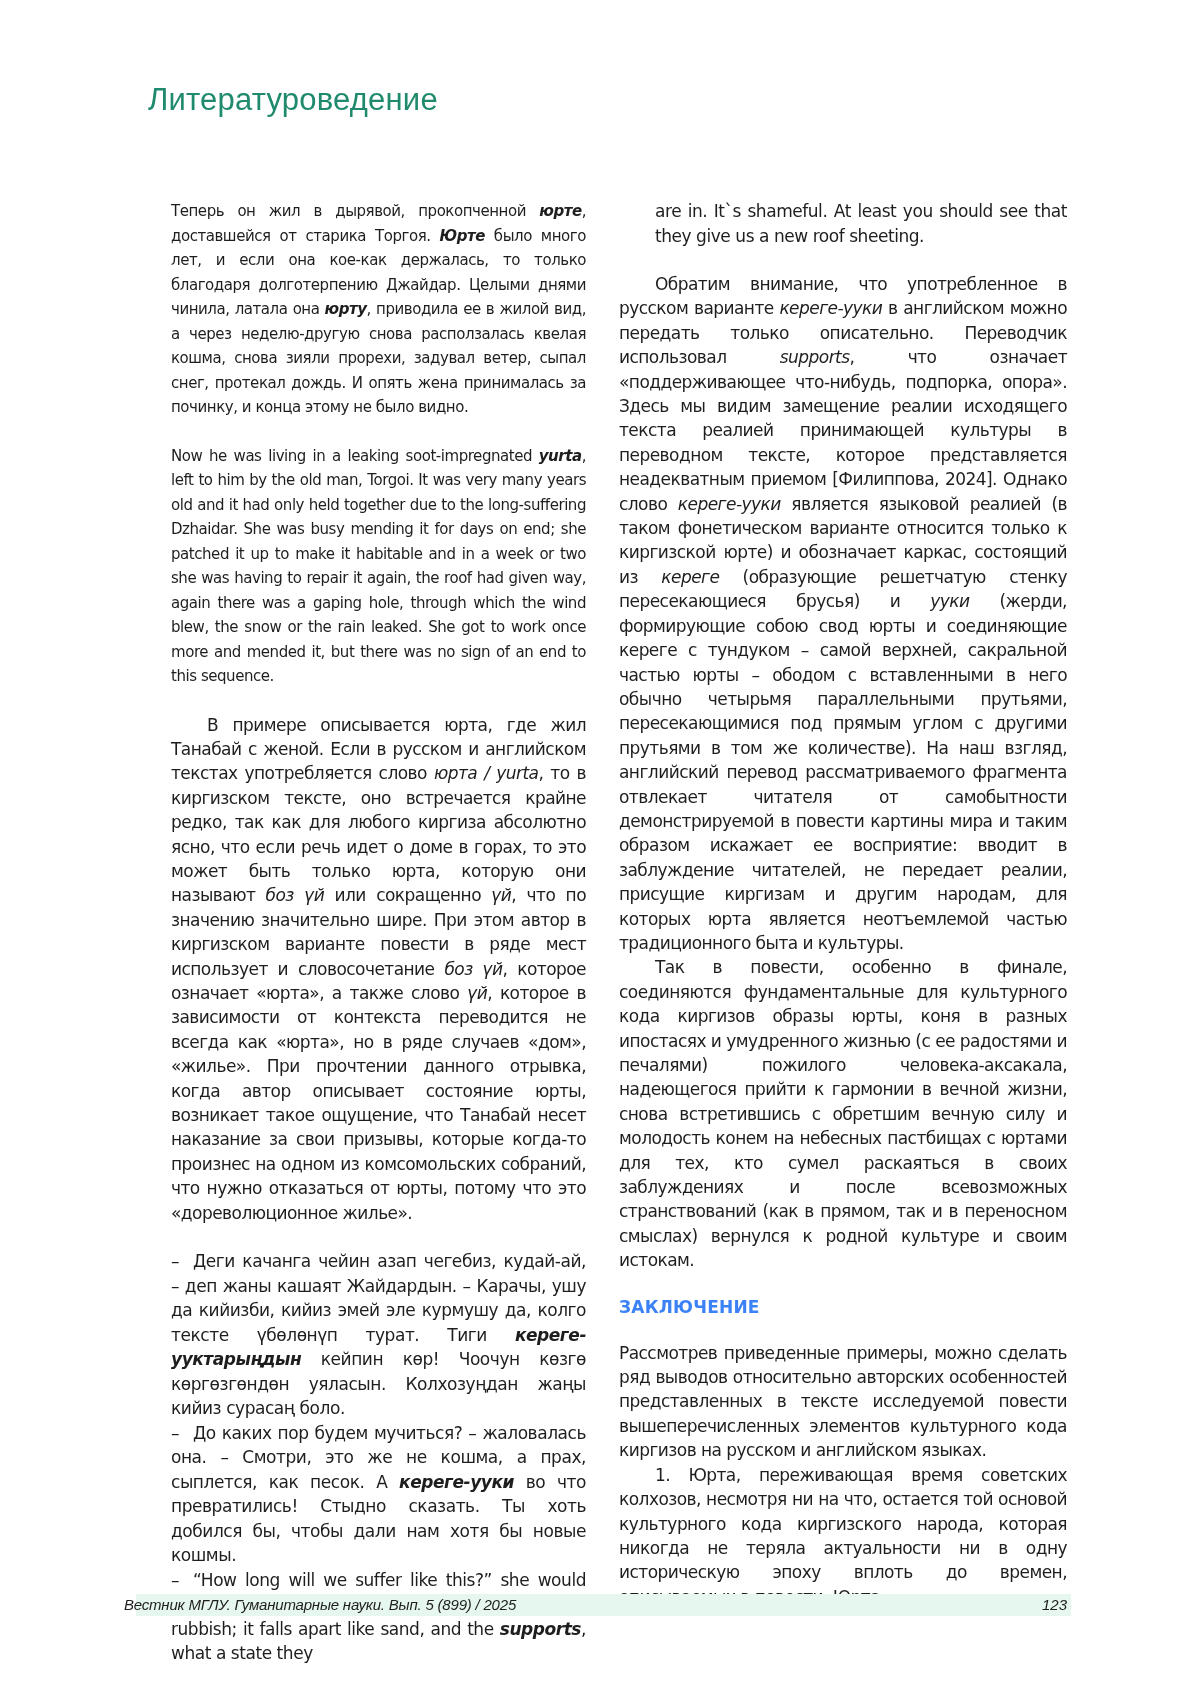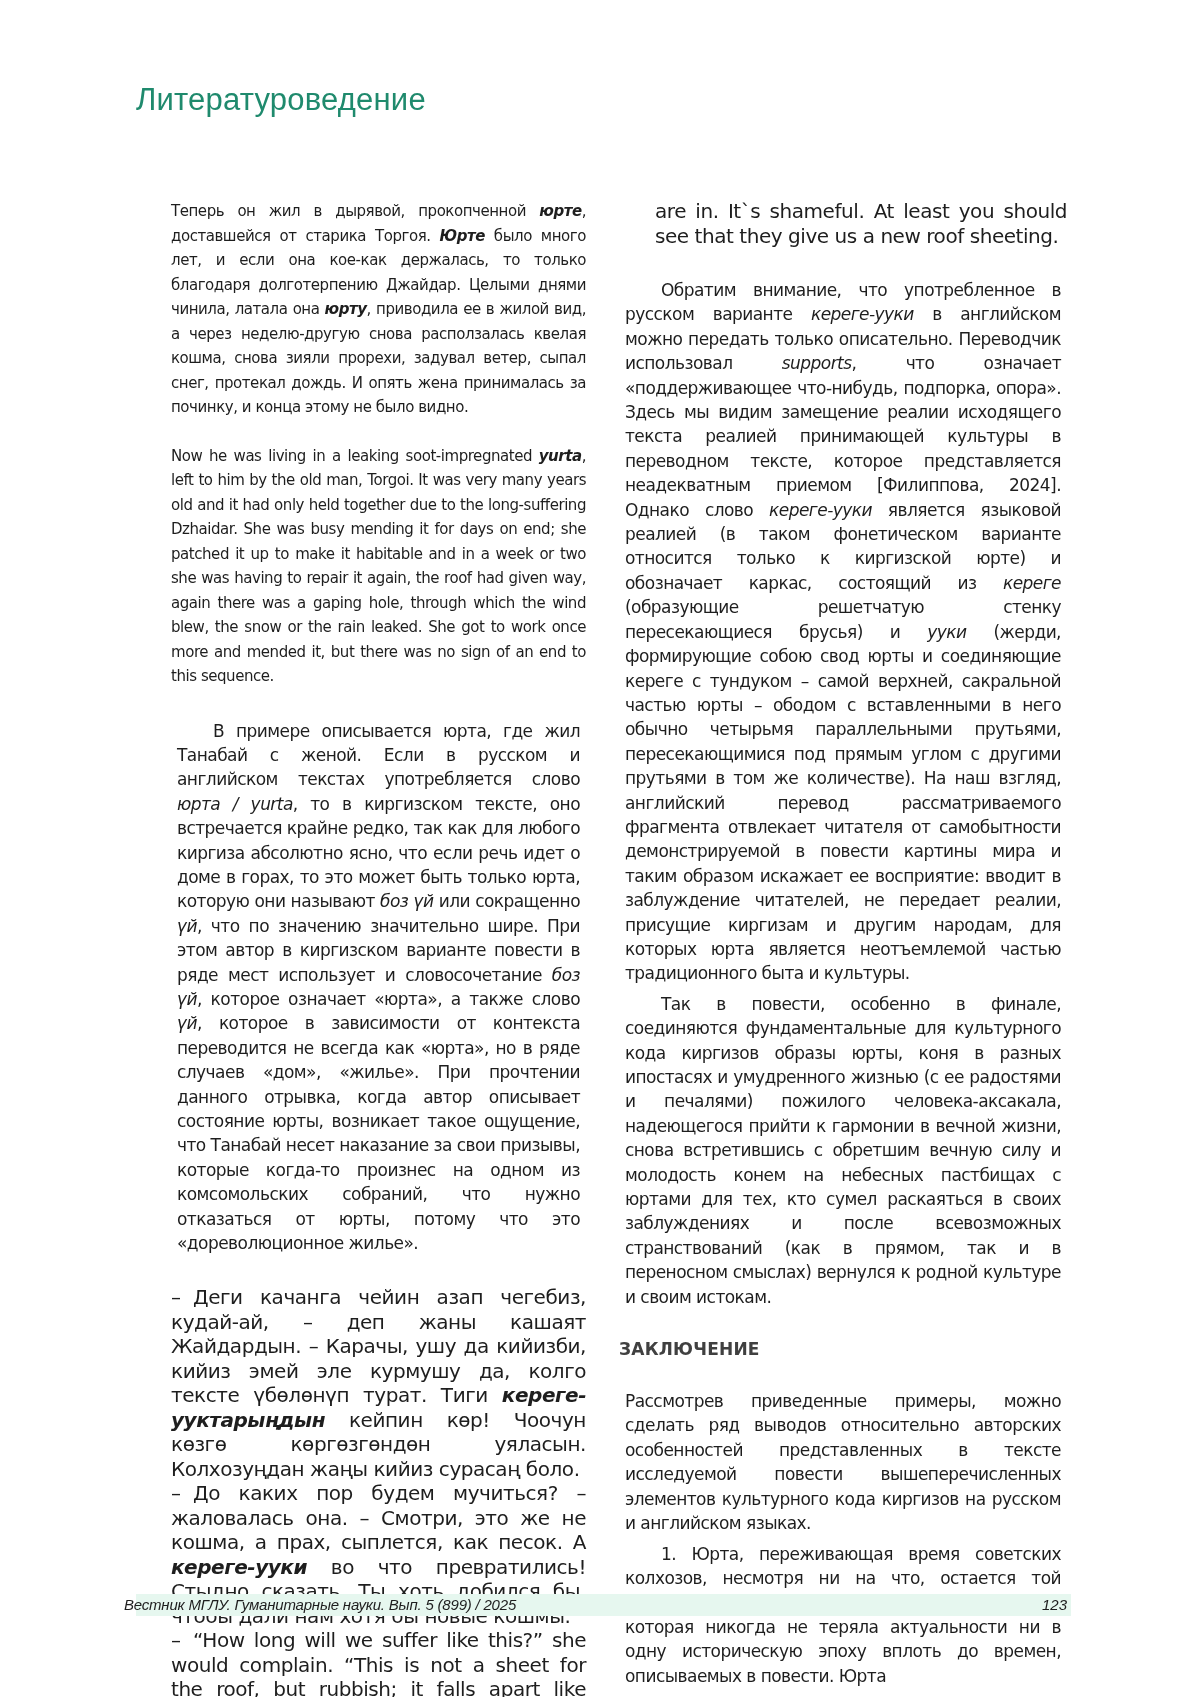--- a/index.html
+++ b/index.html
@@ -1,33 +1,33 @@
 <!DOCTYPE html>
 <html><head>
 <meta charset="utf-8">
 <style>
   html, body { margin: 0; padding: 0; background: #ffffff; }
   body { width: 1200px; height: 1697px; position: relative; overflow: hidden; color: #1e1e1e; }
   .section-title {
-    position: absolute; left: 136px; top: 82px;
+    position: absolute; left: 148px; top: 82px;
     font-family: "Liberation Sans", sans-serif; font-size: 31px; color: #1f8a6d; font-weight: normal;
     letter-spacing: 0.2px;
   }
   .col { position: absolute; font-family: "DejaVu Sans", sans-serif; text-align: justify; }
   .col-left { left: 171px; top: 199px; width: 415px; }
   .col-right { left: 619px; top: 199px; width: 448px; }
   .quote { font-size: 15px; line-height: 24.5px; letter-spacing: -0.45px; margin: 0; }
-  .main { font-size: 17px; line-height: 24.4px; letter-spacing: -0.55px; margin: 6px; }
+  .main { font-size: 17px; line-height: 24.4px; letter-spacing: -0.55px; margin: 0; }
   .indent { text-indent: 36px; }
   .gap { height: 24px; }
-  .dialog { margin: 0; font-size: 20px; line-height: 24.5px; letter-spacing: -0.45px; }
+  .dialog { margin: 0; font-size: 17px; line-height: 24.5px; letter-spacing: -0.45px; }
   .dialog .dash { display: inline-block; width: 22px; text-indent: 0; }
   .dialog-block { padding-left: 0; }
   .conclusion-head {
-    font-family: "DejaVu Sans", sans-serif; font-weight: bold; font-size: 17px; color: #404040;
+    font-family: "DejaVu Sans", sans-serif; font-weight: bold; font-size: 17px; color: #3b82f6;
     margin: 0; letter-spacing: 0.2px;
   }
   .footer-bar {
     position: absolute; left: 136px; top: 1594px; width: 935px; height: 22px;
     background: #e6f7ef;
   }
   .footer-journal {
     position: absolute; left: 124px; top: 1594px;
     font-family: "Liberation Sans", sans-serif; font-style: italic; font-size: 15px; color: #1e1e1e;
     line-height: 22px; letter-spacing: -0.2px;

